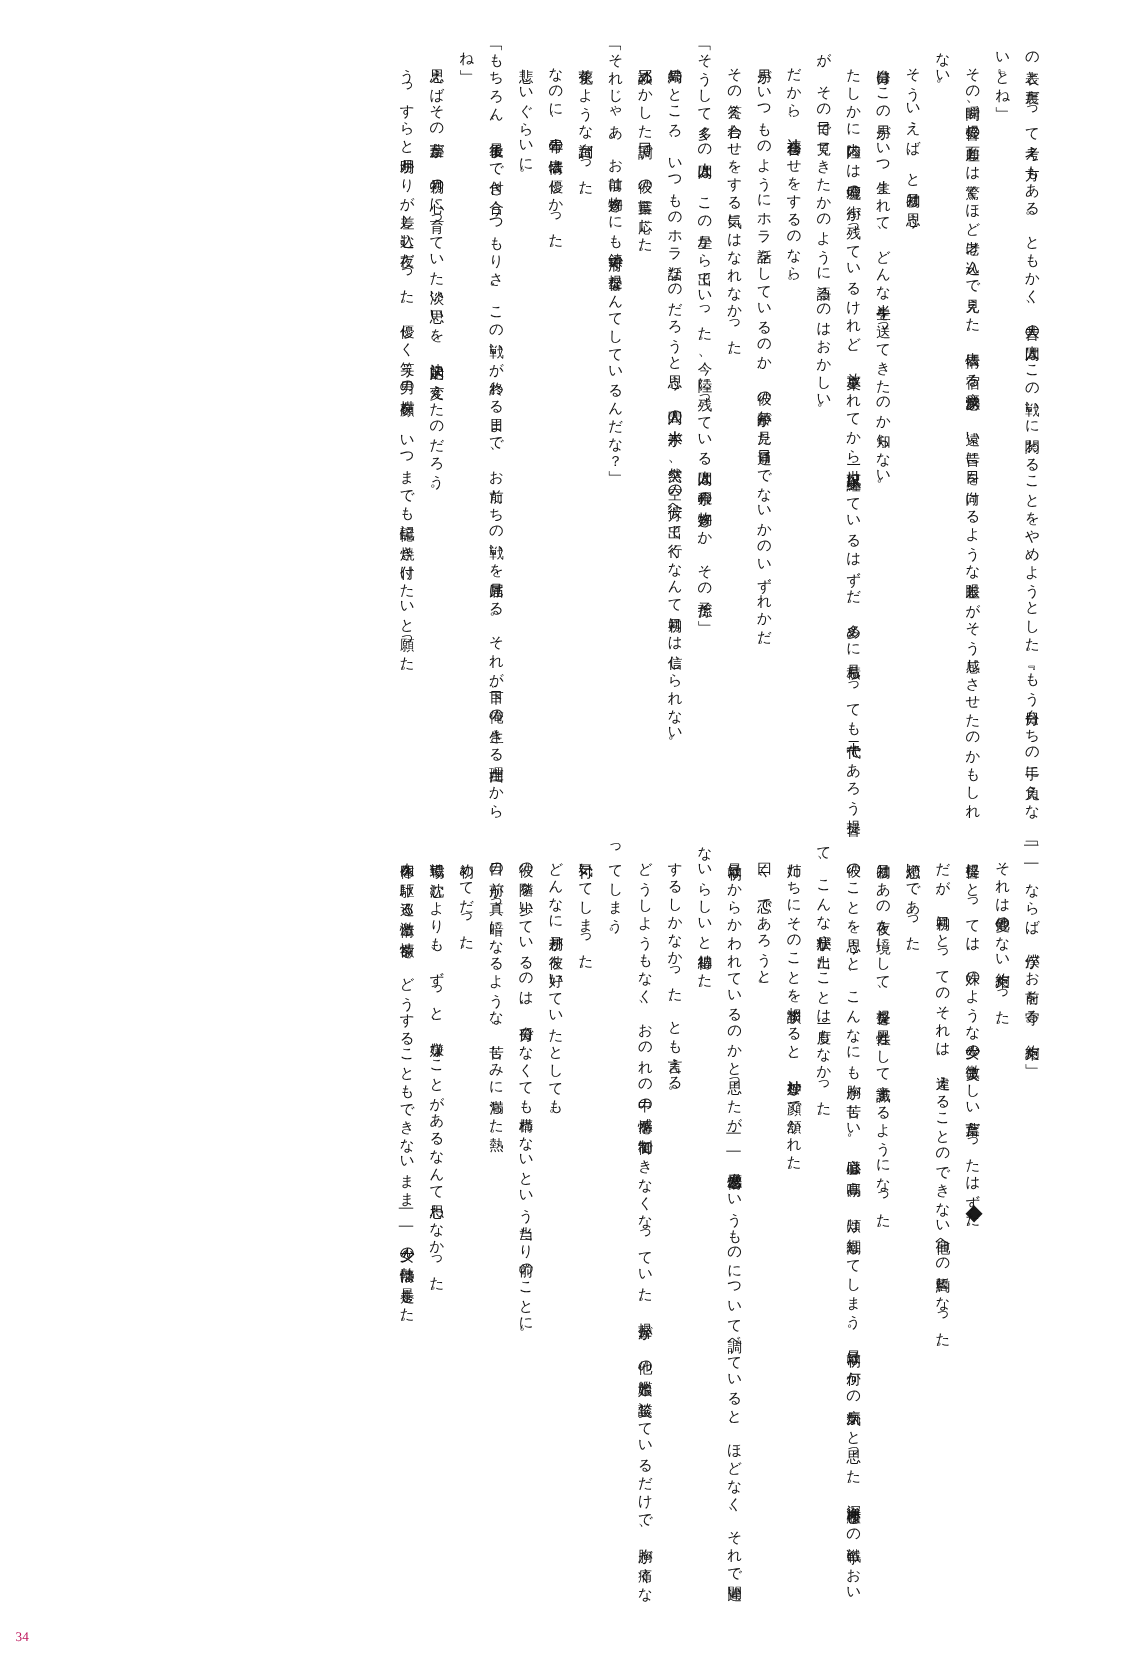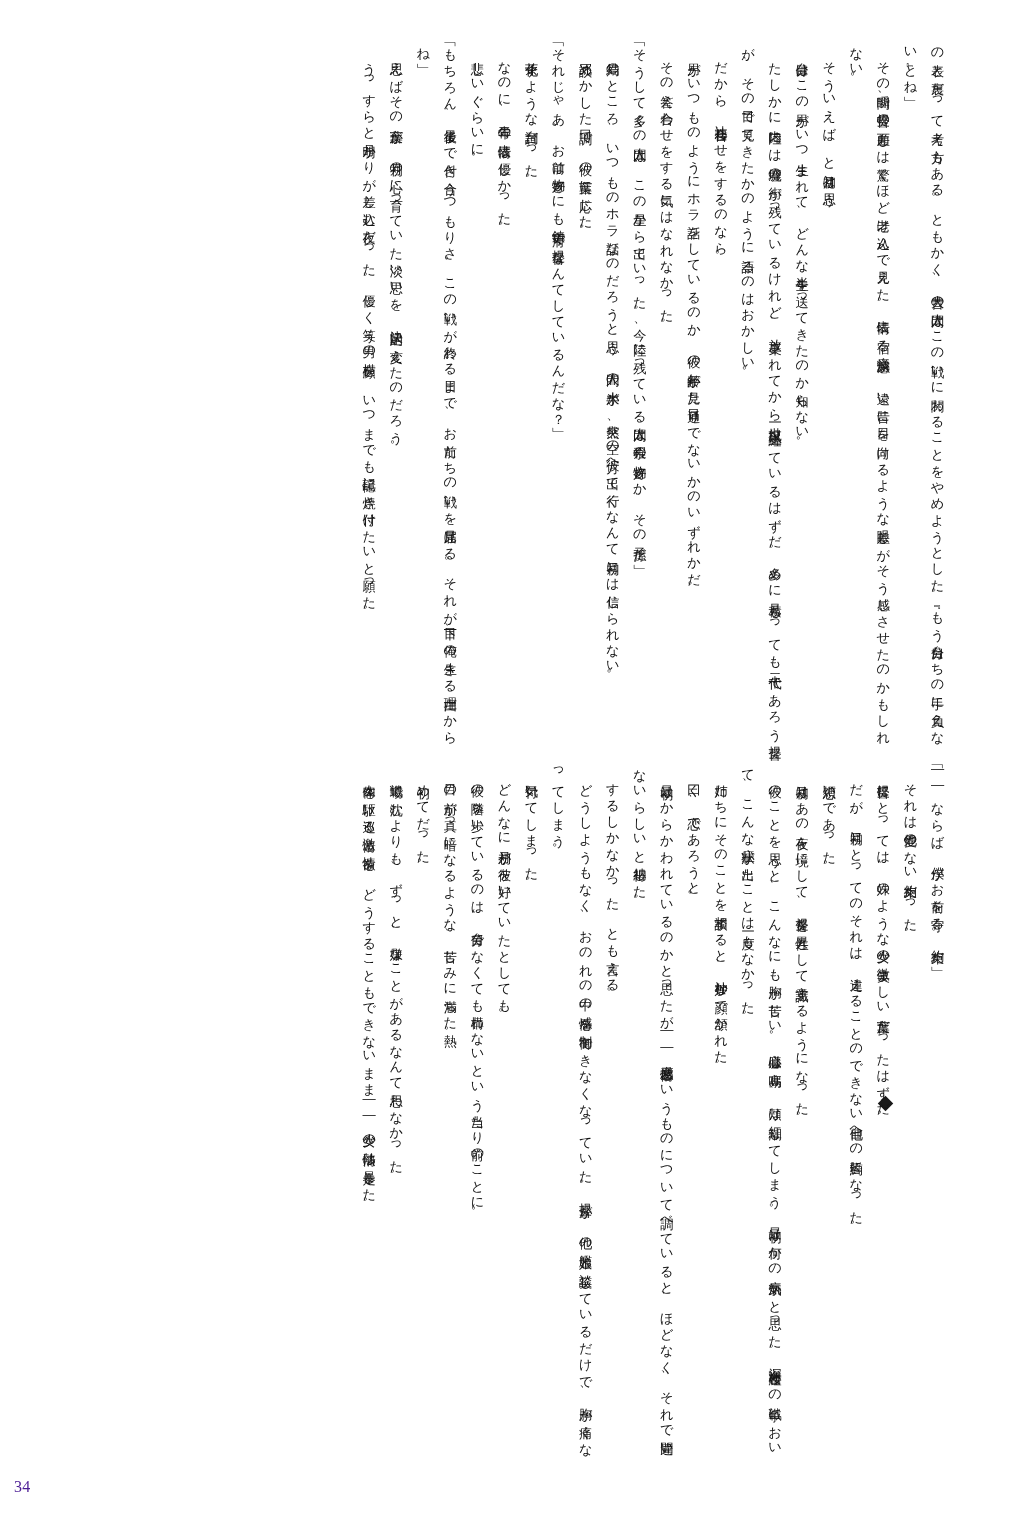--- a/index.html
+++ b/index.html
@@ -60,22 +60,22 @@
     height: 11px;
     background: #1a1a1a;
     transform: rotate(45deg);
   }
 
   .page-number {
     position: absolute;
     left: 14px;
     bottom: 26px;
     font-family: "Liberation Serif", "DejaVu Serif", serif;
-    font-size: 16px;
-    color: #4c1d95;
+    font-size: 12px;
+    color: #be185d;
     letter-spacing: 0.02em;
   }
 
   
   .edge-shadow {
     position: absolute;
     inset: 0;
     pointer-events: none;
     box-shadow: inset 0 0 0 1px rgba(255,255,255,0);
   }

